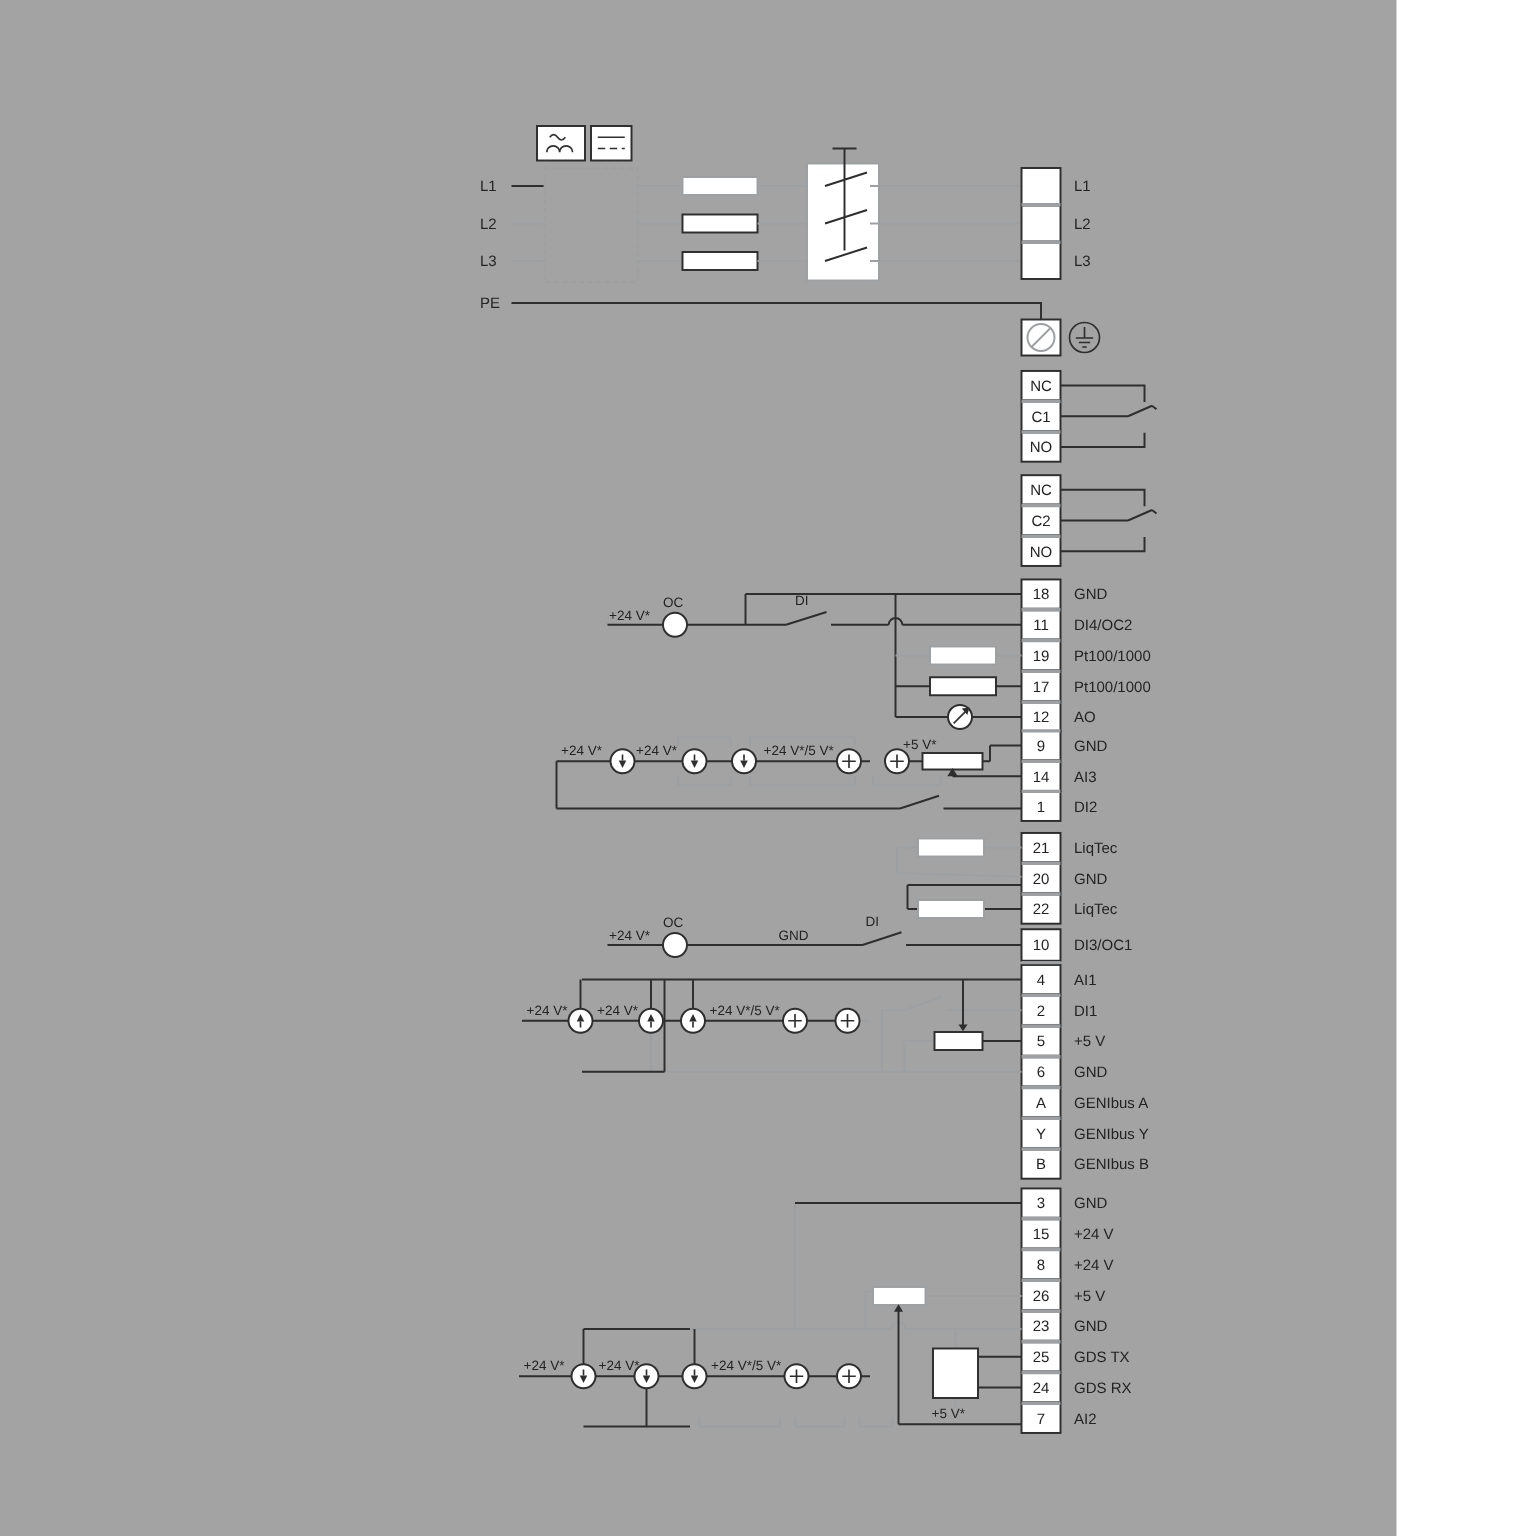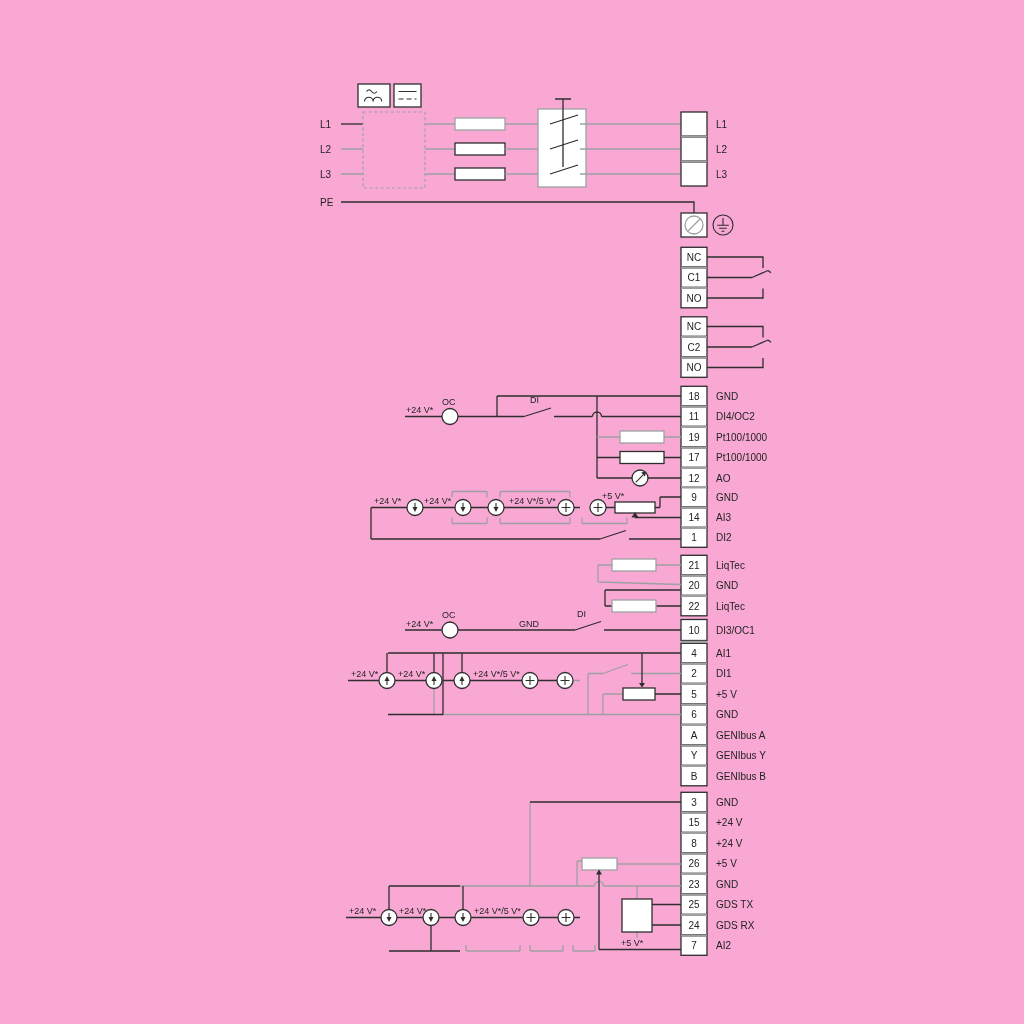--- a/index.html
+++ b/index.html
@@ -1,16 +1,16 @@
 <!DOCTYPE html>
 <html><head>
 <meta charset="utf-8">
 <style>
   html,body{margin:0;padding:0;background:#ffffff;width:1024px;height:1024px;}
-  #stage{position:relative;width:1024px;height:1024px;background:#f9a8d4;overflow:hidden;}
+  #stage{position:relative;width:931px;height:1024px;background:#a3a3a3;overflow:hidden;}
   svg{position:absolute;top:0;left:0;}
   .k{stroke:#2e2e2e;stroke-width:1.3;fill:none;stroke-linecap:butt;}
   .kt{stroke:#2e2e2e;stroke-width:1.1;fill:none;}
   .g{stroke:#9da0a3;stroke-width:1.3;fill:none;}
   .sep{stroke:#9da0a3;stroke-width:2.2;fill:none;}
   .box{stroke:#2e2e2e;stroke-width:1.3;fill:#ffffff;}
   .boxg{stroke:#9da0a3;stroke-width:1.3;fill:#ffffff;}
   .dash{stroke:#9da0a3;stroke-width:1.2;fill:none;stroke-dasharray:3 2.6;}
   .fillk{fill:#2e2e2e;stroke:none;}
   text{font:10px "Liberation Sans", sans-serif;fill:#232323;}

